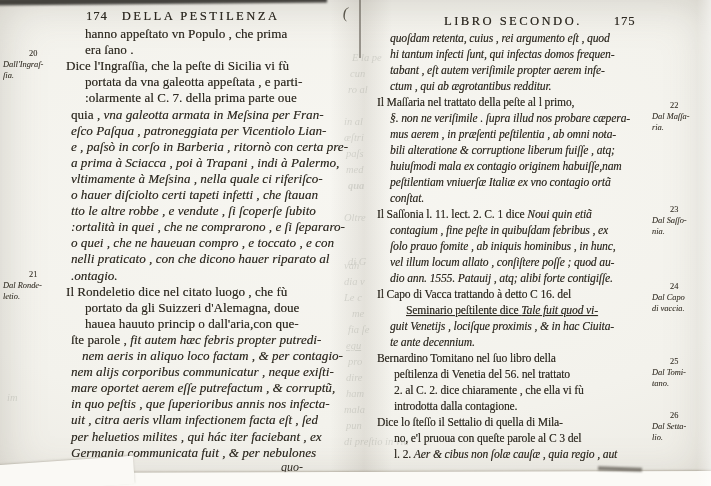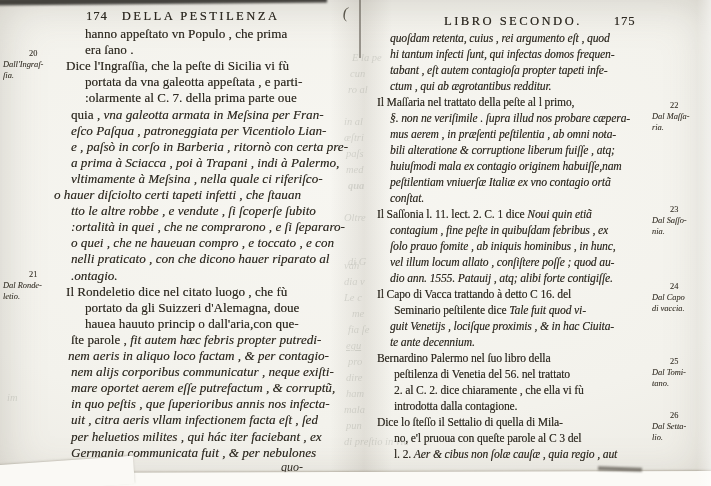--- a/index.html
+++ b/index.html
@@ -70,31 +70,31 @@
         <div class="tline" style="top: 27px; left: 85px;"><span class="rm">hanno appeſtato vn Populo , che prima</span></div>
         <div class="tline" style="top: 43.1px; left: 85px;"><span class="rm">era ſano .</span></div>
         <div class="tline" style="top: 59.2px; left: 66px;"><span class="rm">Dice l'Ingraſſia, che la peſte di Sicilia vi fù</span></div>
         <div class="tline" style="top: 75.3px; left: 85px;"><span class="rm">portata da vna galeotta appeſtata , e parti-</span></div>
         <div class="tline" style="top: 91.4px; left: 85px;"><span class="rm">:olarmente al C. 7. della prima parte oue</span></div>
         <div class="tline" style="top: 107.5px; left: 71px;"><span class="rm">quia , </span><span class="it">vna galeotta armata in Meſsina per Fran-</span></div>
         <div class="tline" style="top: 123.6px; left: 71px;"><span class="it">eſco Paſqua , patroneggiata per Vicentiolo Lian-</span></div>
         <div class="tline" style="top: 139.7px; left: 71px;"><span class="it">e , paſsò in corſo in Barberia , ritornò con certa pre-</span></div>
         <div class="tline" style="top: 155.8px; left: 71px;"><span class="it">a prima à Sciacca , poi à Trapani , indi à Palermo,</span></div>
         <div class="tline" style="top: 171.9px; left: 71px;"><span class="it">vltimamente à Meſsina , nella quale ci riferiſco-</span></div>
-        <div class="tline" style="top: 188px; left: 54px;"><span class="it">o hauer diſciolto certi tapeti infetti , che ſtauan</span></div>
+        <div class="tline" style="top: 188px; left: 71px;"><span class="it">o hauer diſciolto certi tapeti infetti , che ſtauan</span></div>
         <div class="tline" style="top: 204.1px; left: 71px;"><span class="it">tto le altre robbe , e vendute , ſi ſcoperſe ſubito</span></div>
         <div class="tline" style="top: 220.2px; left: 71px;"><span class="it">:ortalità in quei , che ne comprarono , e ſi ſepararo-</span></div>
         <div class="tline" style="top: 236.3px; left: 71px;"><span class="it">o quei , che ne haueuan compro , e toccato , e con</span></div>
         <div class="tline" style="top: 252.4px; left: 71px;"><span class="it">nelli praticato , con che dicono hauer riparato al</span></div>
         <div class="tline" style="top: 268.5px; left: 71px;"><span class="it">.ontagio.</span></div>
         <div class="tline" style="top: 284.6px; left: 66px;"><span class="rm">Il Rondeletio dice nel citato luogo , che fù</span></div>
         <div class="tline" style="top: 300.7px; left: 85px;"><span class="rm">portato da gli Suizzeri d'Alemagna, doue</span></div>
         <div class="tline" style="top: 316.8px; left: 85px;"><span class="rm">hauea hauuto princip o dall'aria,con que-</span></div>
         <div class="tline" style="top: 332.9px; left: 71px;"><span class="rm">ſte parole , </span><span class="it">fit autem hæc febris propter putredi-</span></div>
-        <div class="tline" style="top: 349px; left: 68px;"><span class="it">nem aeris in aliquo loco factam , &amp; per contagio-</span></div>
+        <div class="tline" style="top: 349px; left: 82px;"><span class="it">nem aeris in aliquo loco factam , &amp; per contagio-</span></div>
         <div class="tline" style="top: 365.1px; left: 71px;"><span class="it">nem alijs corporibus communicatur , neque exiſti-</span></div>
         <div class="tline" style="top: 381.2px; left: 71px;"><span class="it">mare oportet aerem eſſe putrefactum , &amp; corruptũ,</span></div>
         <div class="tline" style="top: 397.3px; left: 71px;"><span class="it">in quo peſtis , que ſuperioribus annis nos infecta-</span></div>
         <div class="tline" style="top: 413.4px; left: 71px;"><span class="it">uit , citra aeris vllam infectionem facta eſt , ſed</span></div>
         <div class="tline" style="top: 429.5px; left: 71px;"><span class="it">per heluetios milites , qui hác iter faciebant , ex</span></div>
         <div class="tline" style="top: 445.6px; left: 71px;"><span class="it">Germania communicata fuit , &amp; per nebulones</span></div>
       </div>
     <div id="left-notes">
         <div class="mnote" style="top: 48px;">
           <span class="num">20</span>
@@ -116,39 +116,39 @@
 
   <span class="ink-mark">(</span>
 
   <div class="page page-right">
     <div class="hdr rp-hdr">
       <span>LIBRO SECONDO.</span><span class="pnum">175</span>
     </div>
     <div id="right-lines">
         <div class="tline" style="top: 33px; left: 390px;"><span class="it">quoſdam retenta, cuius , rei argumento eſt , quod</span></div>
         <div class="tline" style="top: 49px; left: 390px;"><span class="it">hi tantum infecti ſunt, qui infectas domos frequen-</span></div>
-        <div class="tline" style="top: 65px; left: 390px;"><span class="it">tabant , eſt autem contagioſa propter tapeti infe-</span></div>
+        <div class="tline" style="top: 65px; left: 390px;"><span class="it">tabant , eſt autem veriſimile propter aerem infe-</span></div>
         <div class="tline" style="top: 81px; left: 390px;"><span class="it">ctum , qui ab ægrotantibus redditur.</span></div>
         <div class="tline" style="top: 97px; left: 377px;"><span class="rm">Il Maſſaria nel trattato della peſte al l primo,</span></div>
         <div class="tline" style="top: 113px; left: 390px;"><span class="it">§. non ne veriſimile . ſupra illud nos probare cæpera-</span></div>
         <div class="tline" style="top: 129px; left: 390px;"><span class="it">mus aerem , in præſenti peſtilentia , ab omni nota-</span></div>
         <div class="tline" style="top: 145px; left: 390px;"><span class="it">bili alteratione &amp; corruptione liberum fuiſſe , atq;</span></div>
         <div class="tline" style="top: 161px; left: 390px;"><span class="it">huiuſmodi mala ex contagio originem habuiſſe,nam</span></div>
         <div class="tline" style="top: 177px; left: 390px;"><span class="it">peſtilentiam vniuerſæ Italiæ ex vno contagio ortã</span></div>
         <div class="tline" style="top: 193px; left: 390px;"><span class="it">conſtat.</span></div>
         <div class="tline" style="top: 209px; left: 377px;"><span class="rm">Il Saſſonia l. 11. lect. 2. C. 1 dice </span><span class="it">Noui quin etiã</span></div>
         <div class="tline" style="top: 225px; left: 390px;"><span class="it">contagium , fine peſte in quibuſdam febribus , ex</span></div>
         <div class="tline" style="top: 241px; left: 390px;"><span class="it">ſolo prauo fomite , ab iniquis hominibus , in hunc,</span></div>
         <div class="tline" style="top: 257px; left: 390px;"><span class="it">vel illum locum allato , conſiſtere poſſe ; quod au-</span></div>
         <div class="tline" style="top: 273px; left: 390px;"><span class="it">dio ann. 1555. Patauij , atq; alibi forte contigiſſe.</span></div>
         <div class="tline" style="top: 289px; left: 377px;"><span class="rm">Il Capo di Vacca trattando à detto C 16. del</span></div>
-        <div class="tline" style="top: 305px; left: 394px;"><span class="rm">Seminario peſtilente dice </span><span class="it">Tale fuit quod vi-</span></div>
+        <div class="tline" style="top: 305px; left: 406px; text-decoration: underline;"><span class="rm">Seminario peſtilente dice </span><span class="it">Tale fuit quod vi-</span></div>
         <div class="tline" style="top: 321px; left: 390px;"><span class="it">guit Venetijs , lociſque proximis , &amp; in hac Ciuita-</span></div>
         <div class="tline" style="top: 337px; left: 390px;"><span class="it">te ante decennium.</span></div>
-        <div class="tline" style="top: 353px; left: 377px;"><span class="rm">Bernardino Palermo nel ſuo libro della</span></div>
+        <div class="tline" style="top: 353px; left: 377px;"><span class="rm">Bernardino Tomitano nel ſuo libro della</span></div>
         <div class="tline" style="top: 369px; left: 394px;"><span class="rm">peſtilenza di Venetia del 56. nel trattato</span></div>
         <div class="tline" style="top: 385px; left: 394px;"><span class="rm">2. al C. 2. dice chiaramente , che ella vi fù</span></div>
         <div class="tline" style="top: 401px; left: 394px;"><span class="rm">introdotta dalla contagione.</span></div>
         <div class="tline" style="top: 417px; left: 377px;"><span class="rm">Dice lo ſteſſo il Settalio di quella di Mila-</span></div>
         <div class="tline" style="top: 433px; left: 394px;"><span class="rm">no, e'l pruoua con queſte parole al C 3 del</span></div>
         <div class="tline" style="top: 449px; left: 394px;"><span class="rm">l. 2. </span><span class="it">Aer &amp; cibus non ſolæ cauſæ , quia regio , aut</span></div>
       </div>
     <div id="right-notes">
         <div class="mnote" style="top: 100px;">
           <span class="num">22</span>

